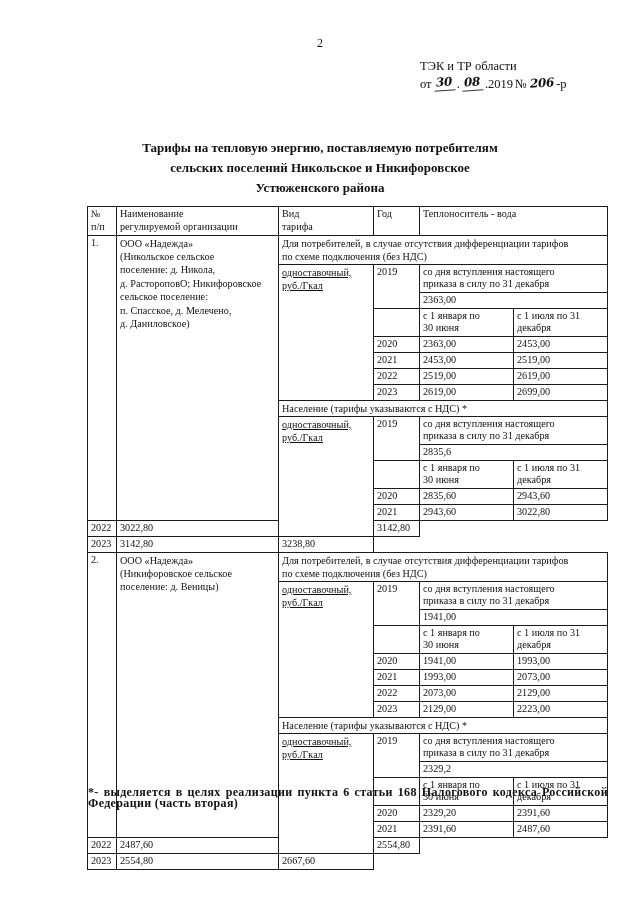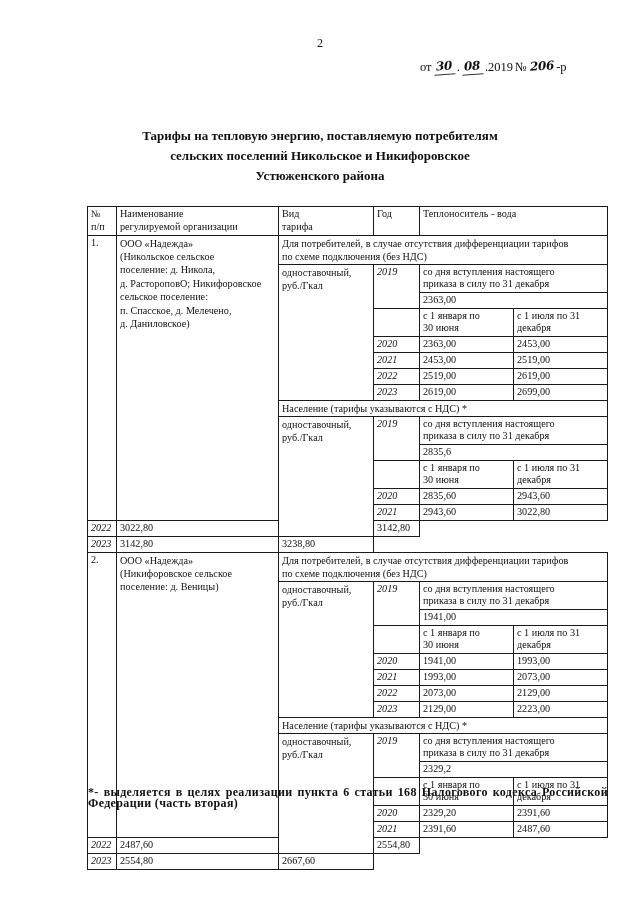--- a/index.html
+++ b/index.html
@@ -41,21 +41,21 @@
     font-size: 12.5px;
     line-height: 16.4px;
     text-align: left;
   }
   .appendix-line { white-space: nowrap; }
 
   .date-line {
     margin-top: 1px;
     white-space: nowrap;
     display: flex;
-    align-items: flex-start;
+    align-items: center;
     gap: 2px;
   }
   .hand {
     font-family: "DejaVu Serif", serif;
     font-style: italic;
     font-weight: bold;
     font-size: 12px;
     border-bottom: 1px solid #333;
     padding: 0 3px 0 2px;
     transform: rotate(-4deg) translateY(-1px);
@@ -63,21 +63,21 @@
     letter-spacing: -0.3px;
   }
   .hand.num {
     border-bottom: none;
     padding: 0 0 0 1px;
   }
 
   
   .doc-title {
     position: absolute;
-    left: 70px; top: 126px;
+    left: 70px; top: 138px;
     width: 500px;
     text-align: center;
     font-weight: bold;
     font-size: 13px;
     line-height: 20px;
   }
 
   
   .tbl-wrap {
     position: absolute;
@@ -117,21 +117,20 @@
     height: 13px;
     padding-top: 0;
     padding-bottom: 0;
   }
   td.yearcell {
     text-align: center;
     vertical-align: middle;
     height: 13px;
     padding-top: 0;
     padding-bottom: 0;
-    font-style: italic;
   }
   td.period {
     text-align: center;
     vertical-align: middle;
     line-height: 12.4px;
     padding: 1px 2px;
   }
   td.banner {
     text-align: center;
     vertical-align: middle;
@@ -150,20 +149,21 @@
     margin-left: 27px;
   }
   td.orgcell {
     line-height: 13.4px;
     padding: 3px 4px;
     font-family: Liberation Serif, serif;
   }
   td.typecell {
     line-height: 13.2px;
     padding: 2px 4px;
+    text-decoration: underline;
   }
 
   
   .footnote {
     position: absolute;
     left: 88px; top: 787px;
     width: 520px;
     font-size: 12px;
     font-weight: bold;
     letter-spacing: .35px;
@@ -172,20 +172,21 @@
   }
 </style>
 </head>
 <body>
 
 <div class="page">
 
   <div class="page-number">2</div>
 
   <div class="appendix">
+    <div class="appendix-line">ТЭК и ТР области</div>
     <div class="date-line">
       <span>от</span>
       <span class="hand">30</span>
       <span>.</span>
       <span class="hand">08</span>
       <span>.2019</span>
       <span>№</span>
       <span class="hand num">206</span>
       <span>-р</span>
     </div>

